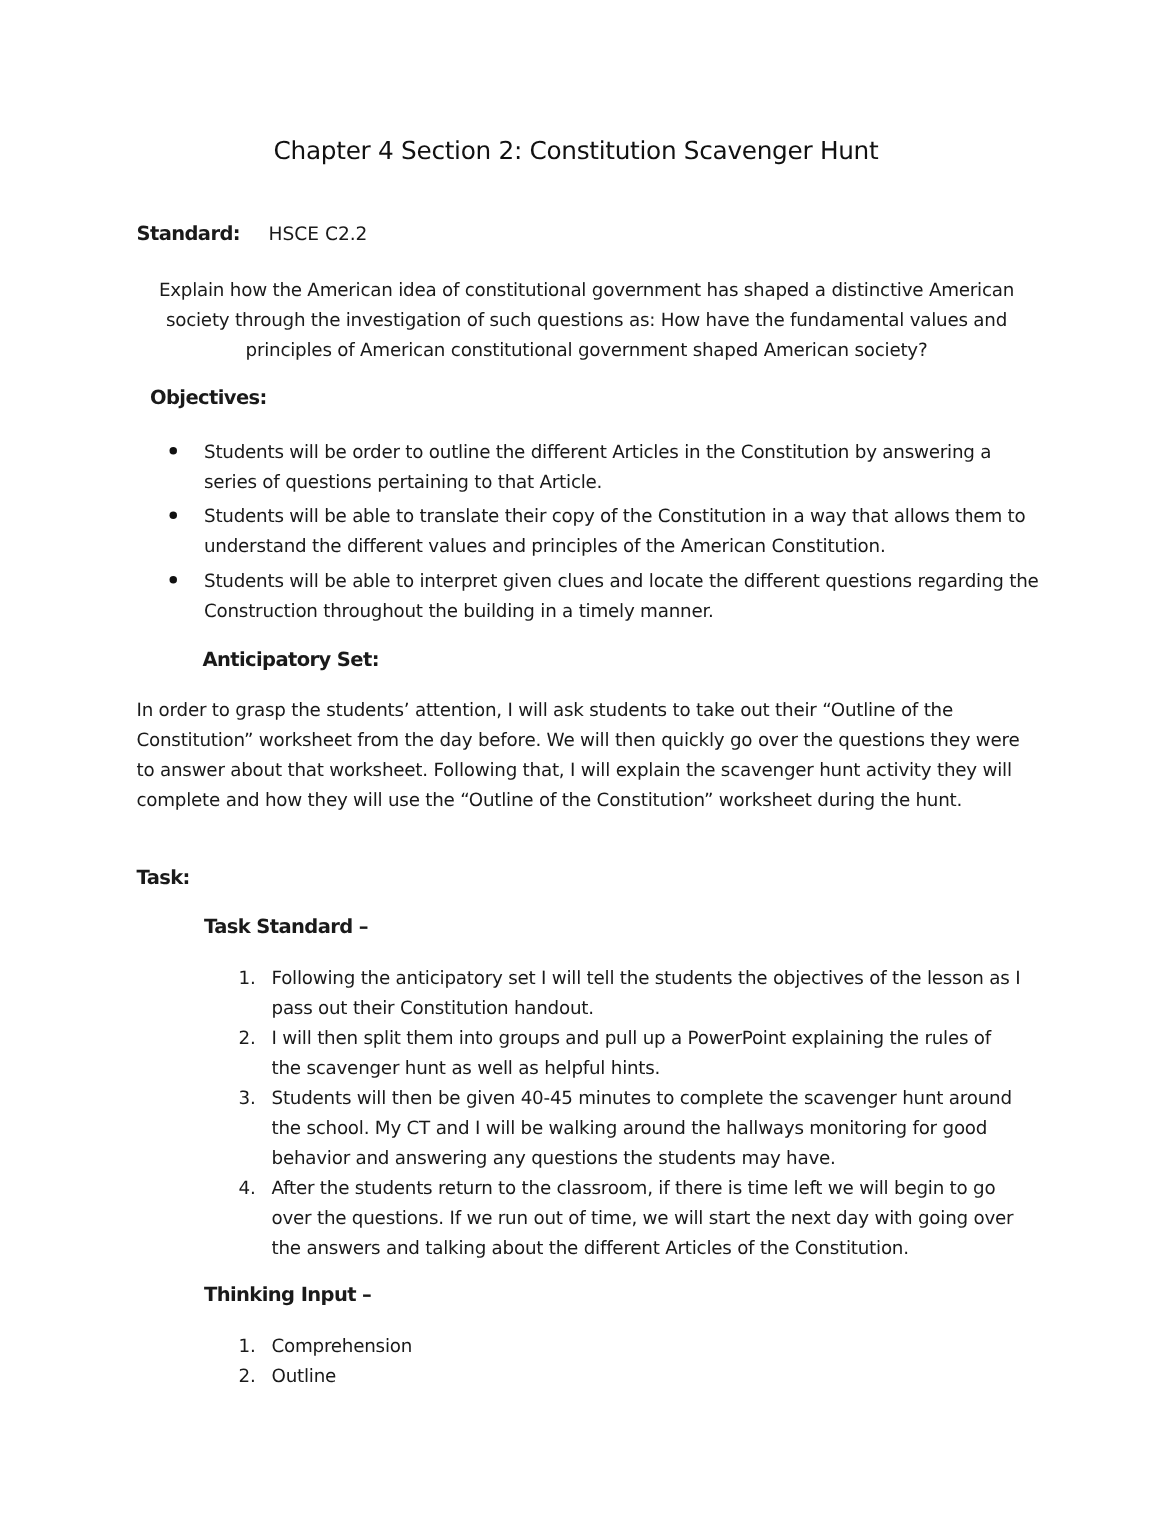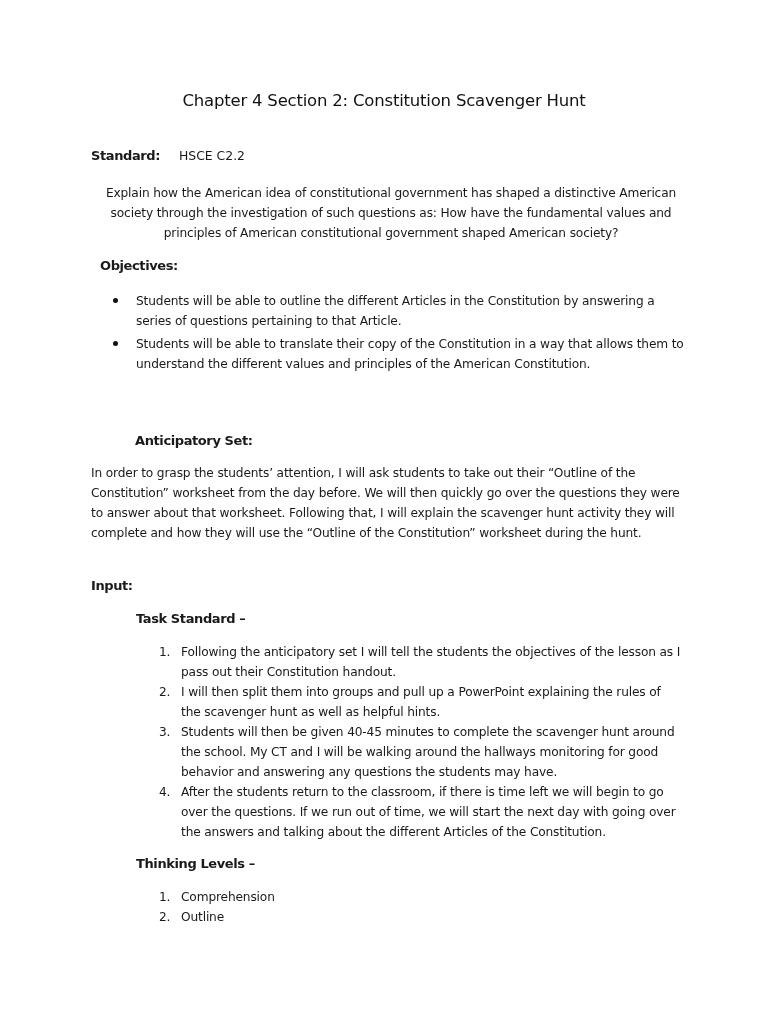--- a/index.html
+++ b/index.html
@@ -39,39 +39,40 @@
 
   <div class="abs standard-row">
     <span class="h">Standard:</span><span class="val">HSCE C2.2</span>
   </div>
 
   <div class="abs para body-text" style="top:183px;text-align:center;">Explain how the American idea of constitutional government has shaped a distinctive American society through the investigation of such questions as: How have the fundamental values and principles of American constitutional government shaped American society?</div>
 
   <div class="abs h" style="left:77px; top:258px;margin-left:23px;">Objectives:</div>
 
   <ul class="abs bullets body-text" style="top:291px;">
-    <li><span class="dot"></span><span>Students will be able to outline the different Articles in the Constitution by answering a series of questions pertaining to that Article.</span></li>
+    <li><span class="dot"></span><span>Students will be order to outline the different Articles in the Constitution by answering a series of questions pertaining to that Article.</span></li>
     <li><span class="dot"></span><span>Students will be able to translate their copy of the Constitution in a way that allows them to understand the different values and principles of the American Constitution.</span></li>
+    <li><span class="dot"></span><span>Students will be able to interpret given clues and locate the different questions regarding the Construction throughout the building in a timely manner.</span></li>
   </ul>
 
   <div class="abs h" style="left:91px; top:433px;margin-left:44px;">Anticipatory Set:</div>
 
   <div class="abs para body-text" style="top:463px;">In order to grasp the students’ attention, I will ask students to take out their “Outline of the Constitution” worksheet from the day before.  We will then quickly go over the questions they were to answer about that worksheet.  Following that, I will explain the scavenger hunt activity they will complete and how they will use the “Outline of the Constitution” worksheet during the hunt.</div>
 
-  <div class="abs h" style="left:91px; top:578px;">Input:</div>
+  <div class="abs h" style="left:91px; top:578px;">Task:</div>
 
   <div class="abs h" style="left:136px; top:611px;">Task Standard –</div>
 
   <ol class="abs numlist body-text" style="left:159px; top:642px; width:522px;">
     <li><span class="num">1.</span><span>Following the anticipatory set I will tell the students the objectives of the lesson as I pass out their Constitution handout.</span></li>
     <li><span class="num">2.</span><span>I will then split them into groups and pull up a PowerPoint explaining the rules of the scavenger hunt as well as helpful hints.</span></li>
     <li><span class="num">3.</span><span>Students will then be given 40-45 minutes to complete the scavenger hunt around the school.  My CT and I will be walking around the hallways monitoring for good behavior and answering any questions the students may have.</span></li>
     <li><span class="num">4.</span><span>After the students return to the classroom, if there is time left we will begin to go over the questions.  If we run out of time, we will start the next day with going over the answers and talking about the different Articles of the Constitution.</span></li>
   </ol>
 
-  <div class="abs h" style="left:136px; top:856px;">Thinking Levels –</div>
+  <div class="abs h" style="left:136px; top:856px;">Thinking Input –</div>
 
   <ol class="abs numlist body-text" style="left:159px; top:887px; width:300px;">
     <li><span class="num">1.</span><span>Comprehension</span></li>
     <li><span class="num">2.</span><span>Outline</span></li>
   </ol>
 
 </div>
 
 </body></html>

